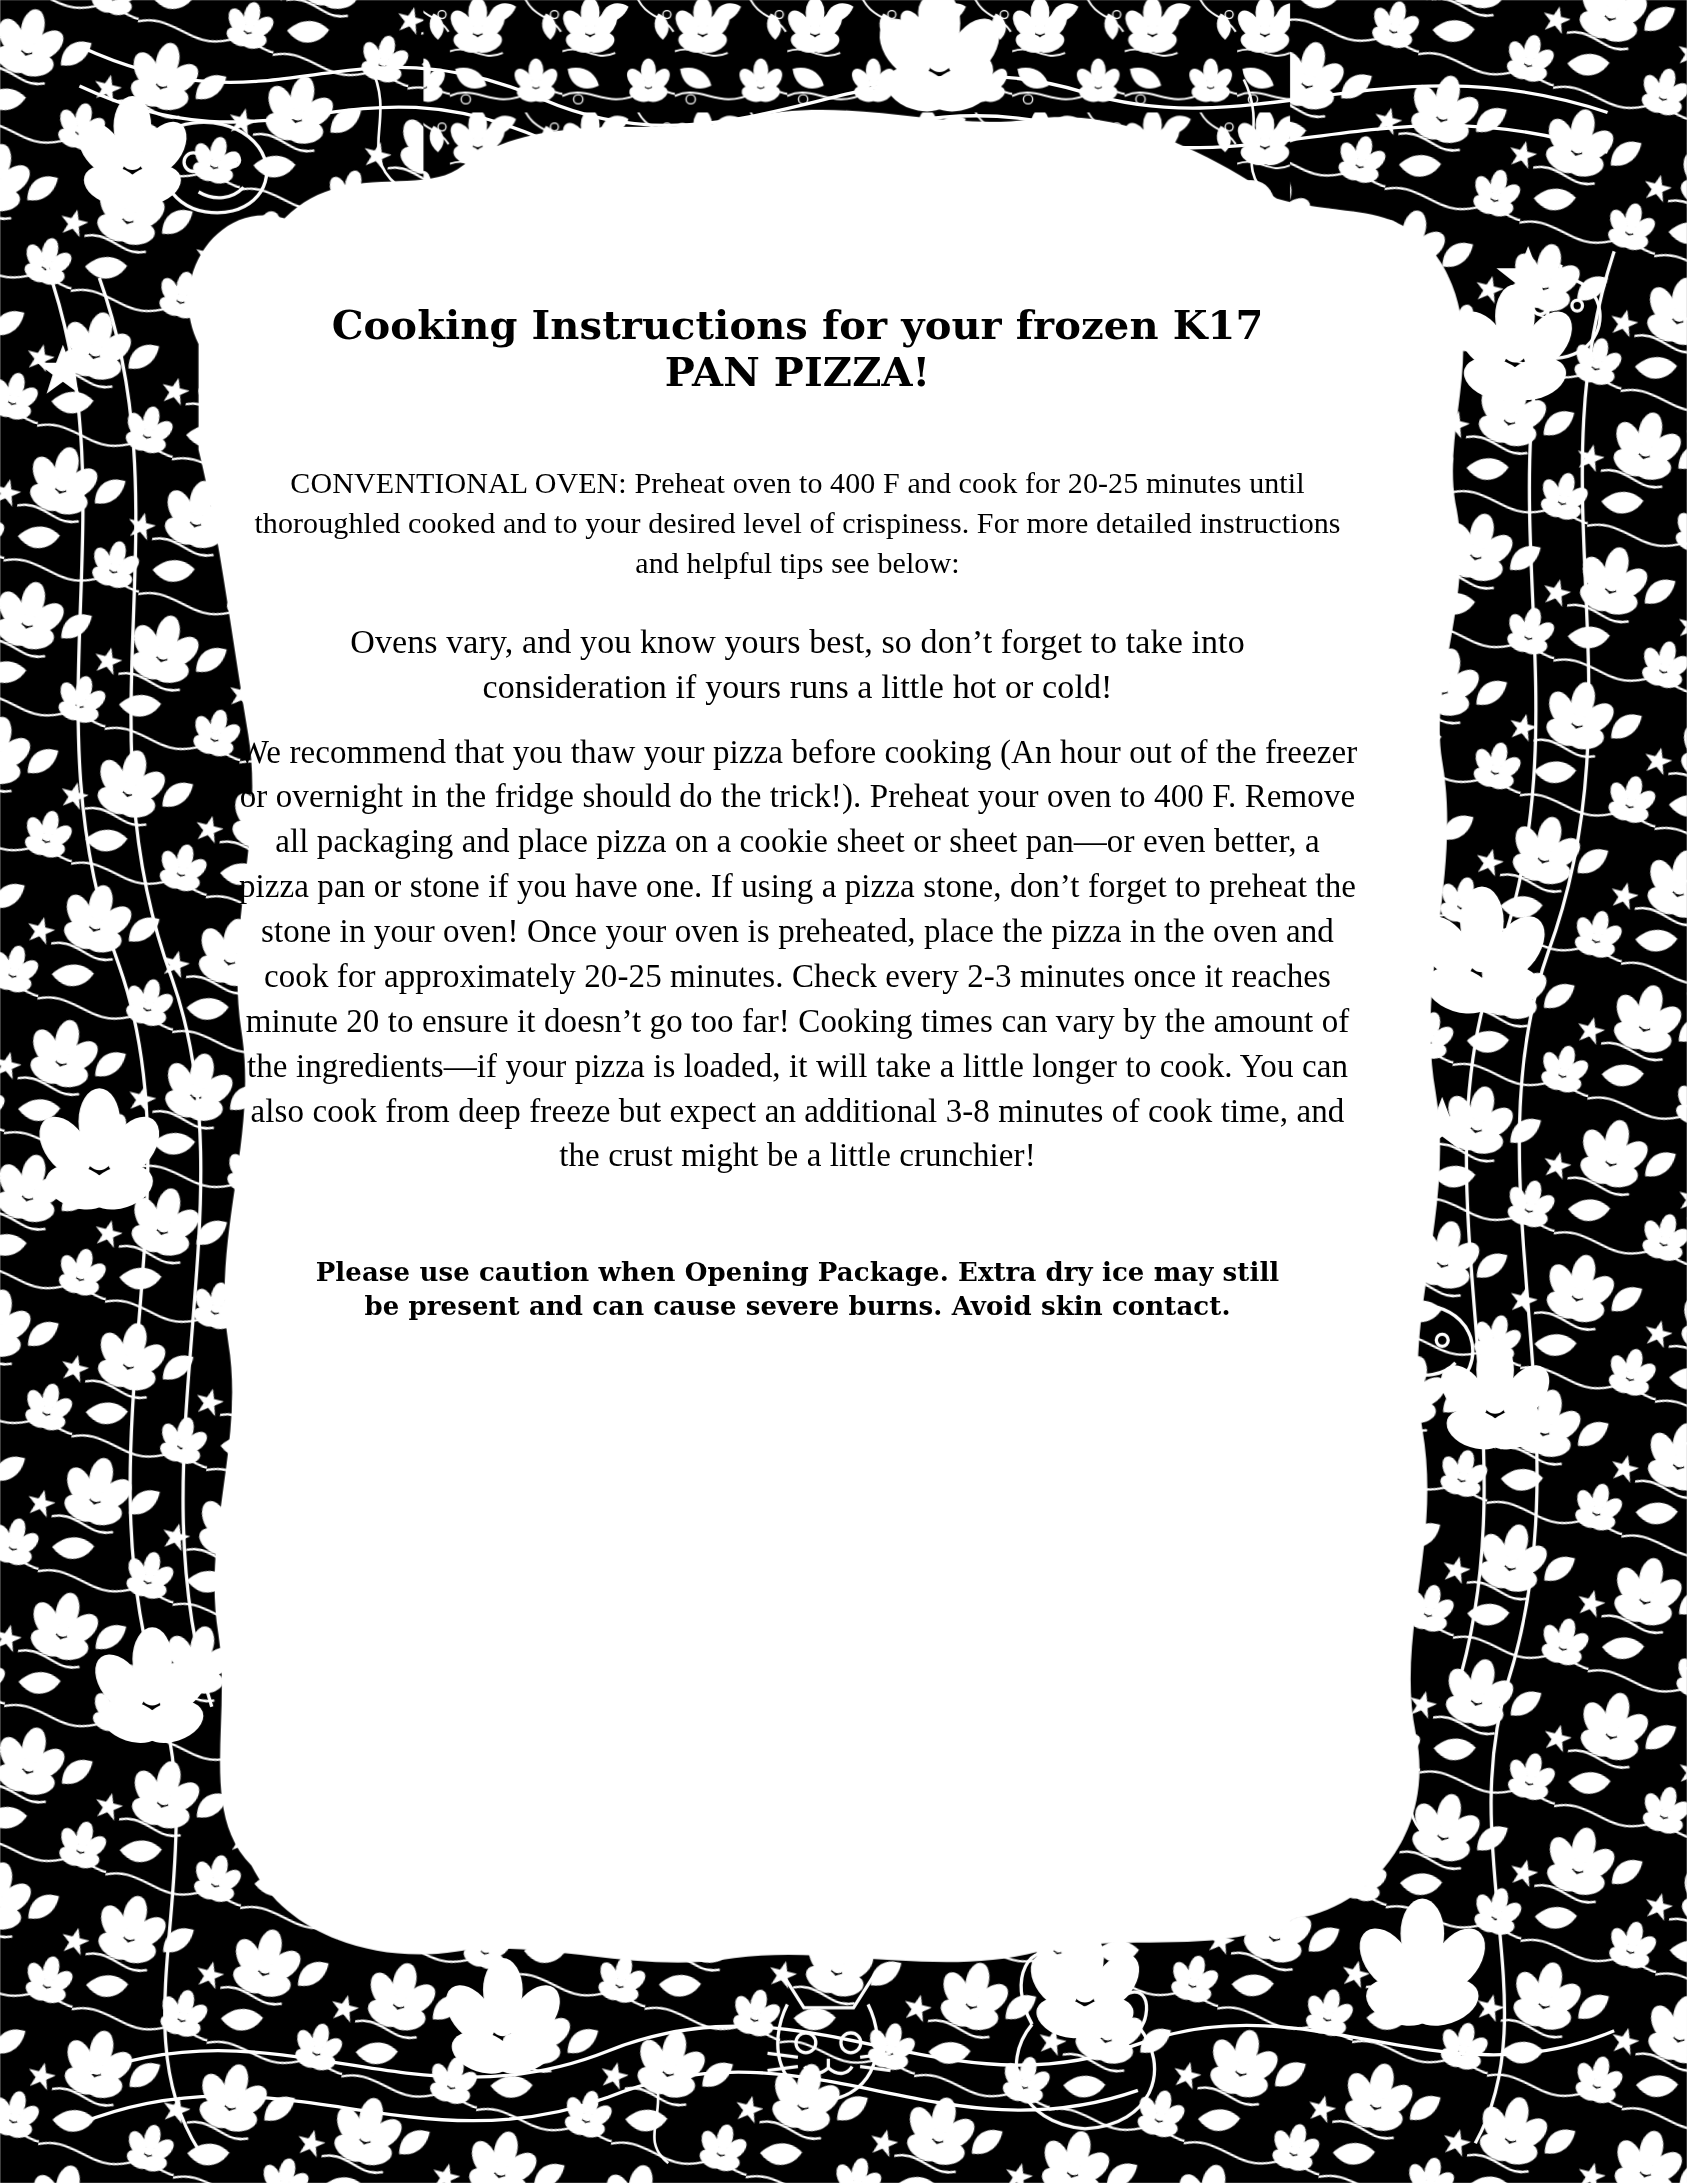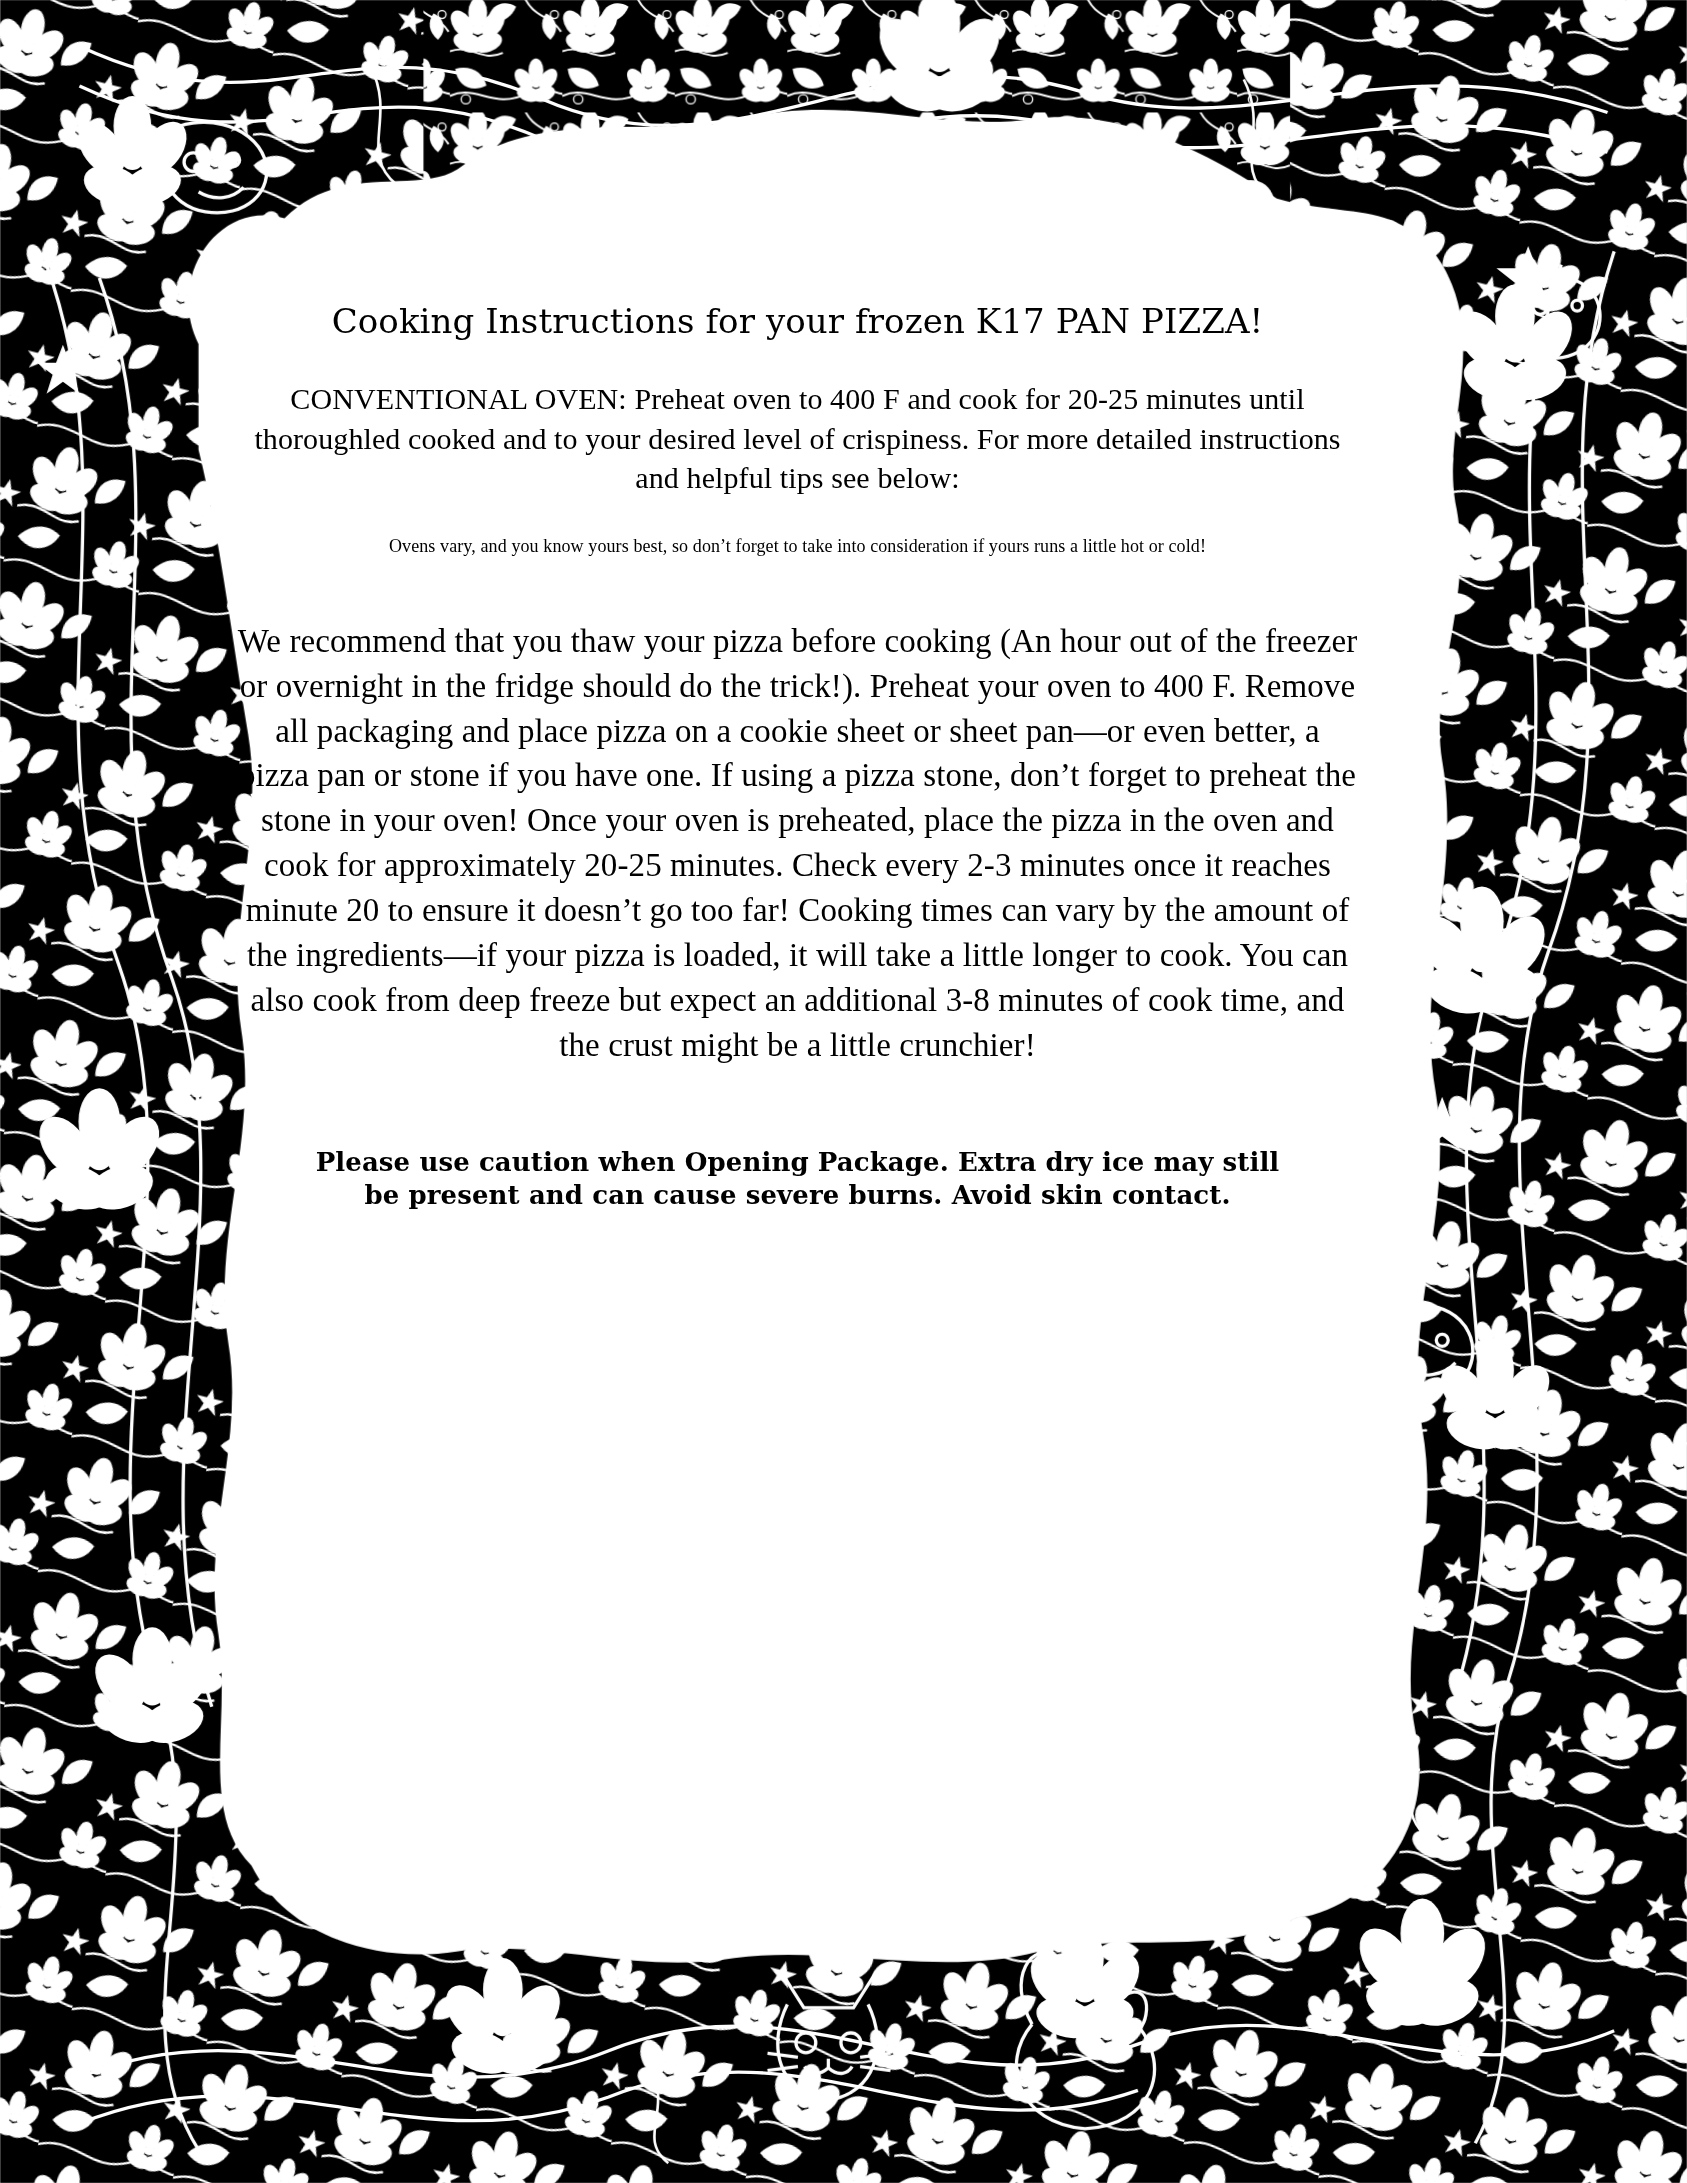--- a/index.html
+++ b/index.html
@@ -29,45 +29,45 @@
     position: absolute;
     left: 235px;
     top: 301px;
     width: 1125px;
     text-align: center;
     color: #000;
   }
 
   .doc-title {
     font-family: "DejaVu Serif", serif;
-    font-weight: normal;
-    font-size: 34px;
+    font-weight: bold;
+    font-size: 40px;
     line-height: 1.18;
     letter-spacing: 0.1px;
-    margin: 0 0 38px 0;
+    margin: 0 0 68px 0;
     padding: 0 53px;
   }
 
   .para {
     font-family: Liberation Serif, serif;
     font-weight: normal;
     font-size: 30px;
     line-height: 1.32;
     margin: 0 0 37px 0;
     letter-spacing: 0.1px;
   }
 
   .para.oven-intro {
     padding: 0 13.2px;
   }
   .para.ovens-vary {
-    font-size: 18px;
+    font-size: 34px;
     line-height: 1.33;
     padding: 0 20px;
-    margin-bottom: 60px;
+    margin-bottom: 20px;
   }
   .para.detail {
     font-size: 33px;
     line-height: 1.36;
     padding: 0 2.6px;
   }
 
   .caution {
     font-family: "DejaVu Serif", serif;
     font-weight: bold;

